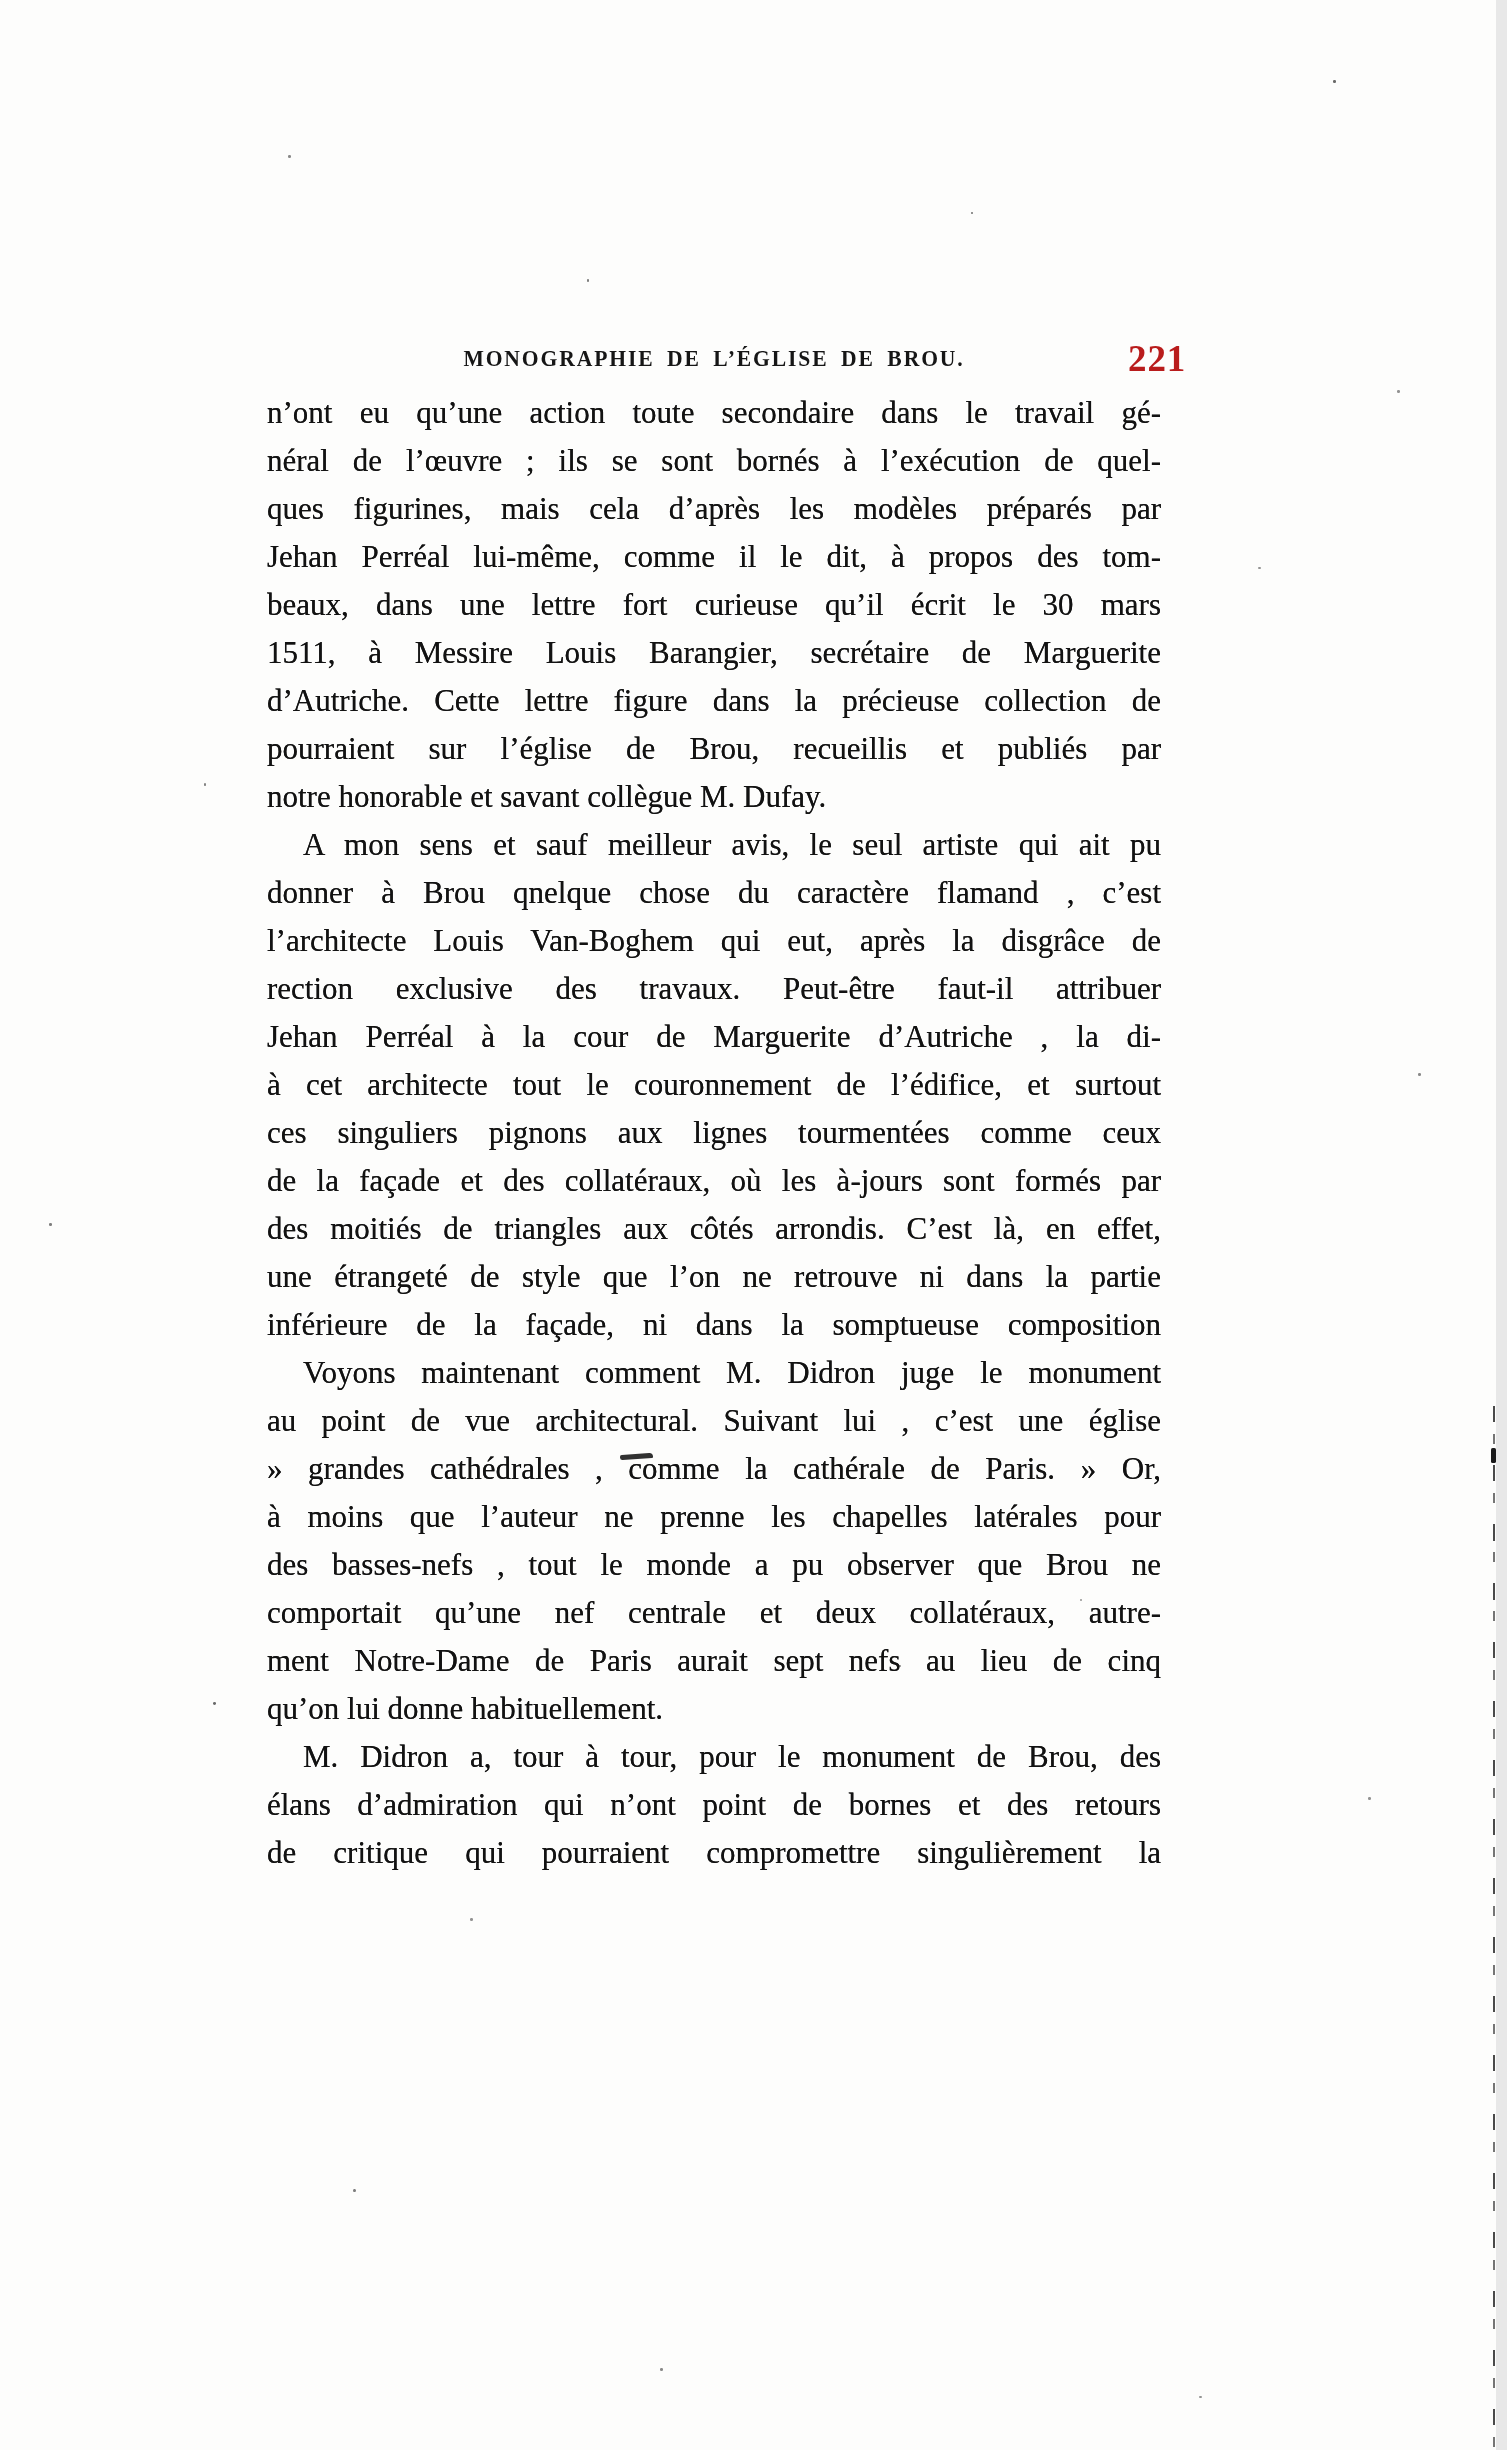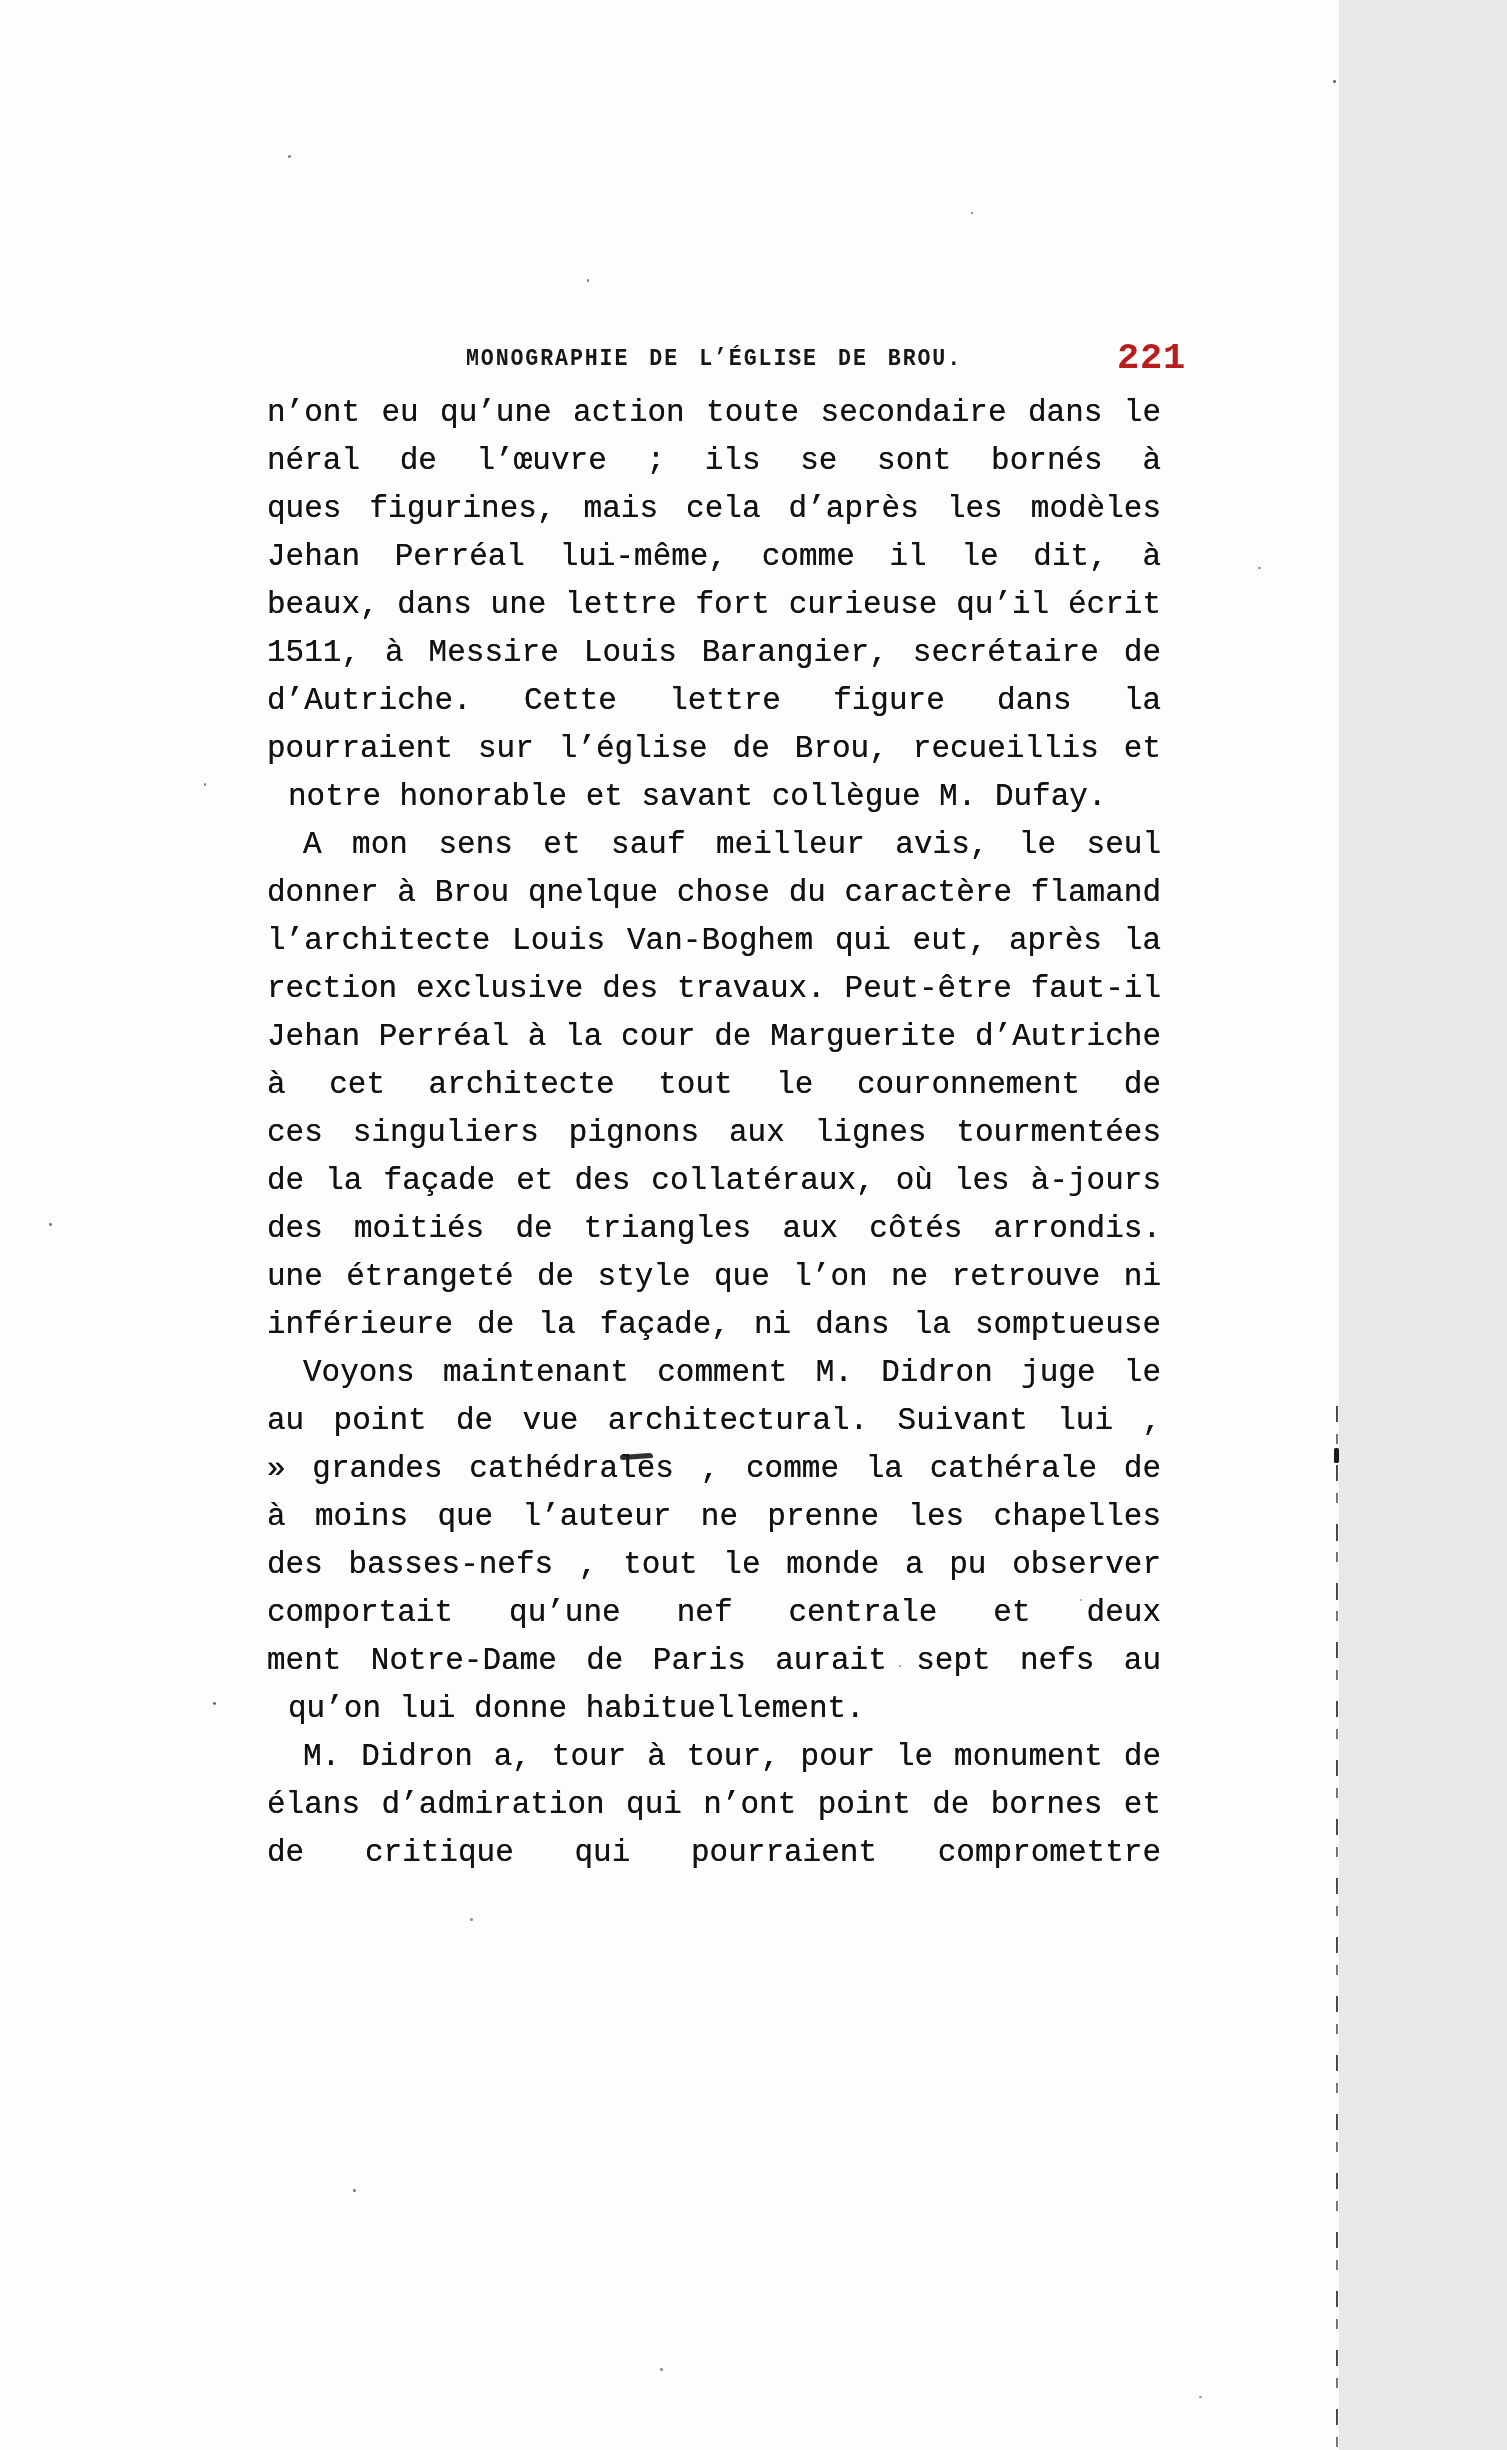--- a/index.html
+++ b/index.html
@@ -1,21 +1,21 @@
 <!DOCTYPE html>
 <html style="font-size:13px"><head>
 <meta charset="utf-8">
 <style>
   html,body{margin:0;padding:0;background:#e8e8e8;}
   .page{
     position:relative;
-    width:1339px;height:2450px;
+    width:1496px;height:2450px;
     background:#fdfdfc;
     overflow:hidden;
-    font-family:Liberation Mono, monospace;
+    font-family:Liberation Serif, serif;
     color:#121212;
   }
   
   .running-header{
     position:absolute;left:267px;top:340px;width:894px;height:46px;
   }
   .header-title{
     position:absolute;left:0;right:0;top:5px;
     text-align:center;
     font-size:24px;font-weight:700;
@@ -36,21 +36,21 @@
     font-size:31px;line-height:48px;
     text-rendering:optimizeLegibility;
   }
   .line{
     height:48px;overflow:hidden;
     white-space:normal;
     text-shadow:0 0 0.4px rgba(10,10,10,.85);
   }
   .line.j{text-align:justify;text-align-last:justify;}
   .line.j::after{content:"";display:inline-block;width:100%;height:0;}
-  .line.last{text-align:left;margin-left:21px;}
+  .line.last{text-align:left;}
   .line.indent{text-indent:36px;}
   
   .smudge{
     position:absolute;left:620px;top:1454px;width:33px;height:5px;
     background:#1b1b1b;border-radius:2.5px 5px 1.6px 3.3px;
     transform:rotate(-4deg);opacity:.9;
   }
   .edge-marks{
     position:absolute;right:0.8px;top:1406px;height:1044px;width:2.5px;
     background:repeating-linear-gradient(

